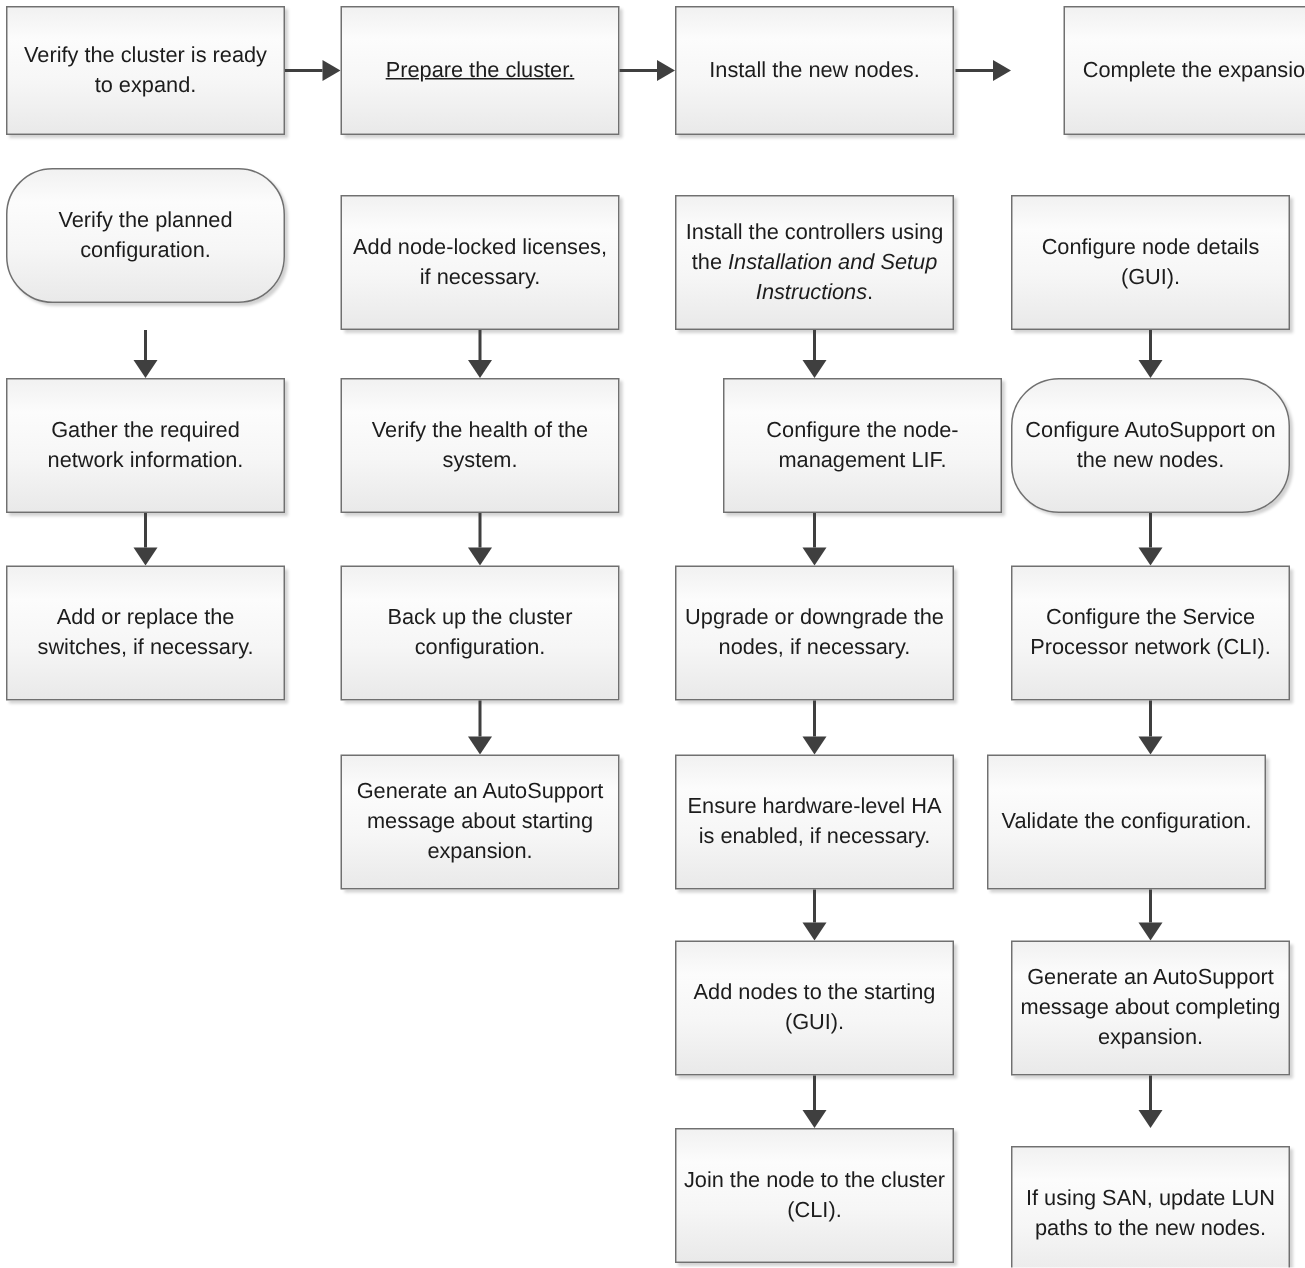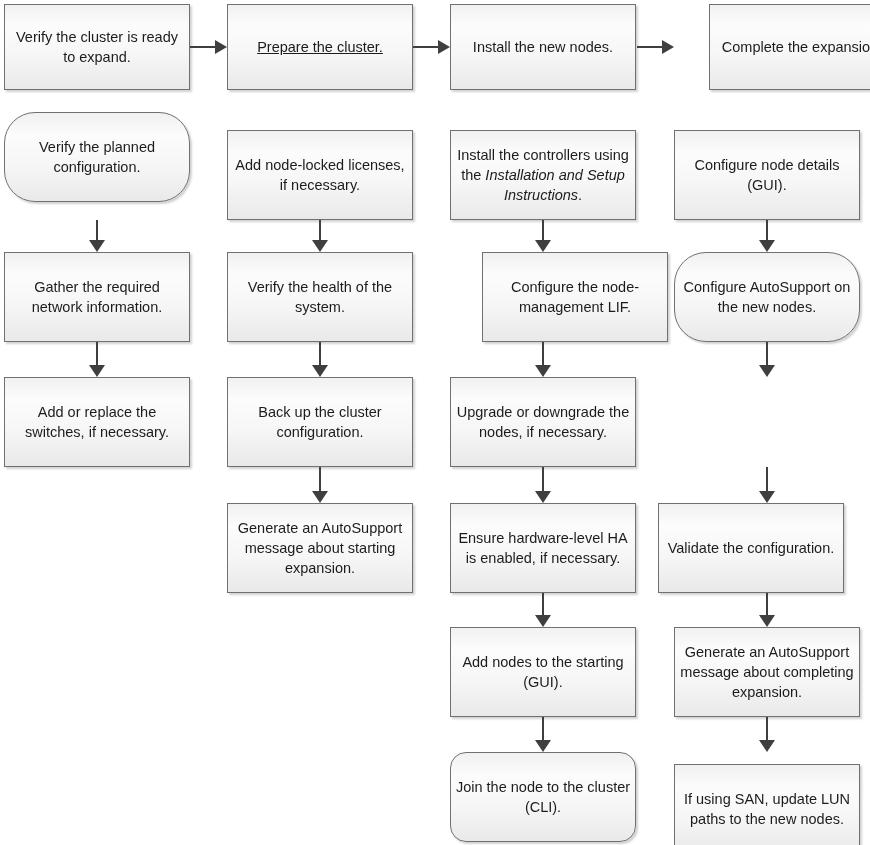--- a/index.html
+++ b/index.html
@@ -149,38 +149,41 @@
     <div class="vline"></div>
     <div class="vhead"></div>
   </div>
   <div class="box step" style="left:450px;top:627px;">
     <span class="lbl">Add nodes to the starting (GUI).</span>
   </div>
   <div class="varrow" style="left:535px;top:717px;height:35px;">
     <div class="vline"></div>
     <div class="vhead"></div>
   </div>
-  <div class="box step" style="left:450px;top:752px;border-radius:16px;">
+  <div class="box step" style="left:450px;top:752px;">
     <span class="lbl">Join the node to the cluster (CLI).</span>
   </div>
 
   <div class="box step" style="left:674px;top:130px;">
     <span class="lbl">Configure node details (GUI).</span>
   </div>
   <div class="varrow" style="left:759px;top:220px;height:32px;">
     <div class="vline"></div>
     <div class="vhead"></div>
   </div>
   <div class="box step" style="left:674px;top:252px;border-radius:32px;">
     <span class="lbl">Configure AutoSupport on the new nodes.</span>
   </div>
   <div class="varrow" style="left:759px;top:342px;height:35px;">
     <div class="vline"></div>
     <div class="vhead"></div>
   </div>
+  <div class="box step" style="left:674px;top:377px;">
+    <span class="lbl">Configure the Service Processor network (CLI).</span>
+  </div>
   <div class="varrow" style="left:759px;top:467px;height:36px;">
     <div class="vline"></div>
     <div class="vhead"></div>
   </div>
   <div class="box step" style="left:658px;top:503px;">
     <span class="lbl">Validate the configuration.</span>
   </div>
   <div class="varrow" style="left:759px;top:593px;height:34px;">
     <div class="vline"></div>
     <div class="vhead"></div>

